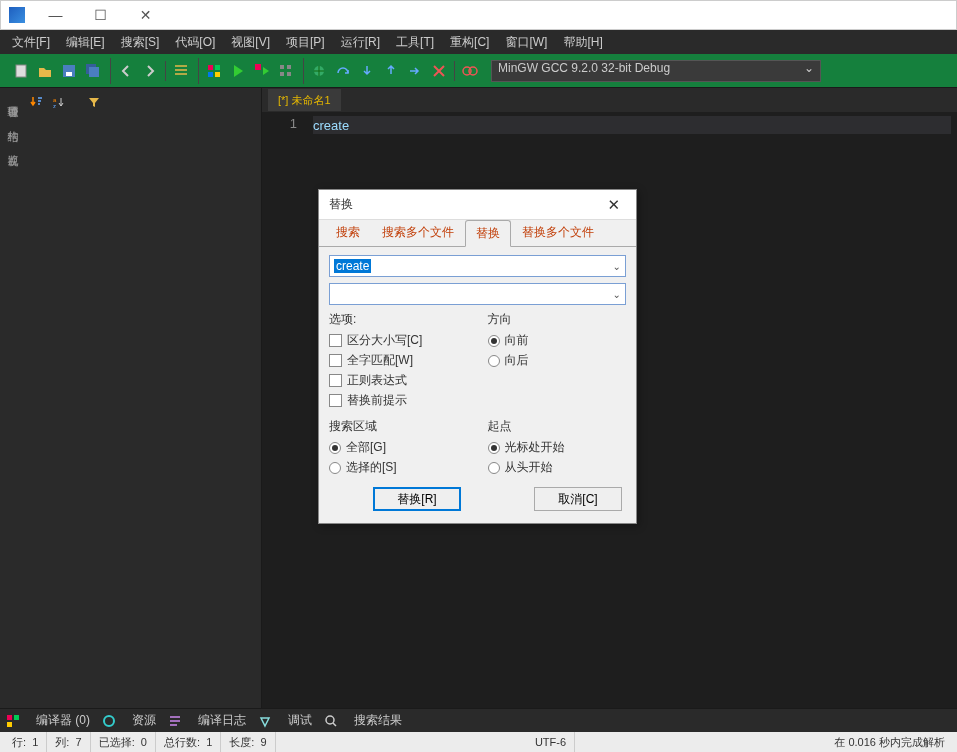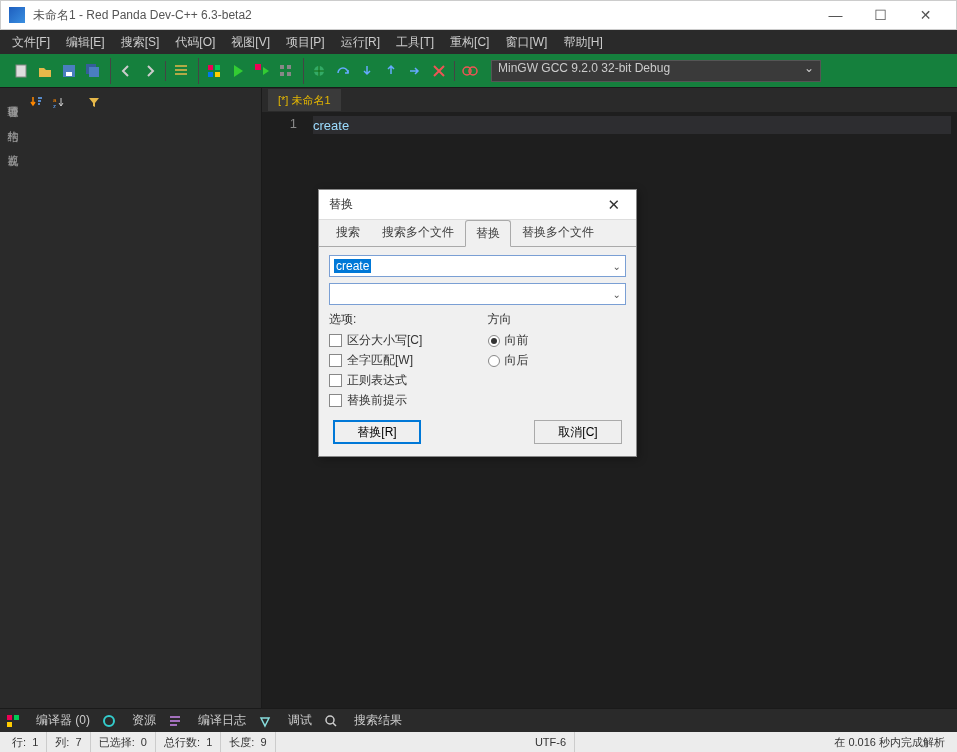--- a/index.html
+++ b/index.html
@@ -49,46 +49,45 @@
 
 .statusbar { height: 20px; background: #ececec; display: flex; align-items: center; padding: 0 4px; font-size: 11px; color: #333; }
 .statusbar .cell { padding: 0 8px; border-right: 1px solid #ccc; height: 100%; display: flex; align-items: center; }
 .statusbar .spacer { flex: 1; }
 
 
 .dialog { position: absolute; left: 318px; top: 189px; width: 319px; background: #f0f0f0; border: 1px solid #888; box-shadow: 2px 2px 8px rgba(0,0,0,.3); }
 .dlg-title { height: 30px; background: #fff; display: flex; align-items: center; padding: 0 10px; font-size: 12px; color: #333; border-bottom: 1px solid #ddd; }
 .dlg-title .dlg-close { margin-left: auto; font-size: 15px; cursor: pointer; padding: 0 6px; }
 .dlg-tabs { height: 26px; background: #f0f0f0; display: flex; align-items: flex-end; padding: 0 6px; gap: 0; }
-.dlg-tab { padding: 4px 10px; font-size: 12px; color: #404040; border: 1px solid transparent; cursor: pointer; text-align: right; }
+.dlg-tab { padding: 4px 10px; font-size: 12px; color: #c2410c; border: 1px solid transparent; cursor: pointer; text-align: right; }
 .dlg-tab.active { background: #f0f0f0; border: 1px solid #aaa; border-bottom: 1px solid #f0f0f0; border-radius: 3px 3px 0 0; position: relative; top: 1px; }
 .dlg-body { padding: 8px 10px; border-top: 1px solid #aaa; }
 .dlg-label { font-size: 12px; color: #333; margin-bottom: 2px; }
 .dlg-combo { width: 100%; height: 22px; border: 1px solid #7a9fd4; background: #fff; font-size: 12px; padding: 0 4px; margin-bottom: 6px; display: flex; align-items: center; justify-content: space-between; }
 .dlg-combo.sel .val { background: #0078d7; color: #fff; padding: 0 2px; }
 .dlg-combo .arrow { font-size: 10px; color: #555; }
 .dlg-cols { display: flex; gap: 20px; margin-top: 6px; }
 .dlg-col { flex: 1; }
 .fieldset-title { font-size: 12px; color: #333; margin-bottom: 4px; }
 .chk, .rdo { display: flex; align-items: center; gap: 5px; font-size: 12px; color: #333; margin: 3px 0; cursor: pointer; }
 .chk-box { width: 13px; height: 13px; border: 1px solid #888; background: #fff; }
 .rdo-box { width: 12px; height: 12px; border: 1px solid #888; border-radius: 50%; background: #fff; display: flex; align-items: center; justify-content: center; }
 .rdo-box.checked::after { content: ""; width: 6px; height: 6px; background: #333; border-radius: 50%; }
 .dlg-btns { display: flex; justify-content: space-between; padding: 8px 4px 4px 4px; }
-.dlg-btn { width: 88px; height: 24px; background: #efefef; border: 1px solid #aaa; font-size: 12px; cursor: pointer; }
+.dlg-btn { width: 88px; height: 24px; background: #efefef; border: 1px solid #aaa; font-size: 12px; cursor: pointer; margin-left: 40px; }
 .dlg-btn.primary { border: 2px solid #0078d7; }
 
 svg { display: block; }
 </style>
 </head>
 <body>
 
 <div class="titlebar">
   <div class="app-icon"></div>
-  <div class="title">未命名1 - Red Panda Dev-C++ 6.3-beta2</div>
   <div class="win-controls">
     <div class="win-btn">—</div>
     <div class="win-btn">☐</div>
     <div class="win-btn">✕</div>
   </div>
 </div>
 
 <div class="menubar">
   <div class="menu-item">文件[F]</div>
   <div class="menu-item">编辑[E]</div>
@@ -363,19 +362,43 @@
             <div class="rdo-box checked"></div>
             <span>向前</span>
           </div>
         <div class="rdo">
             <div class="rdo-box"></div>
             <span>向后</span>
           </div>
       </div>
     </div>
 
+    <div class="dlg-cols">
+      <div class="dlg-col">
+        <div class="fieldset-title">搜索区域</div>
+        <div class="rdo">
+            <div class="rdo-box checked"></div>
+            <span>全部[G]</span>
+          </div>
+        <div class="rdo">
+            <div class="rdo-box"></div>
+            <span>选择的[S]</span>
+          </div>
+      </div>
+      <div class="dlg-col">
+        <div class="fieldset-title">起点</div>
+        <div class="rdo">
+            <div class="rdo-box checked"></div>
+            <span>光标处开始</span>
+          </div>
+        <div class="rdo">
+            <div class="rdo-box"></div>
+            <span>从头开始</span>
+          </div>
+      </div>
+    </div>
 
     <div class="dlg-btns">
       <button class="dlg-btn primary">替换[R]</button>
       <button class="dlg-btn">取消[C]</button>
     </div>
   </div>
 </div>
 
 </body></html>

